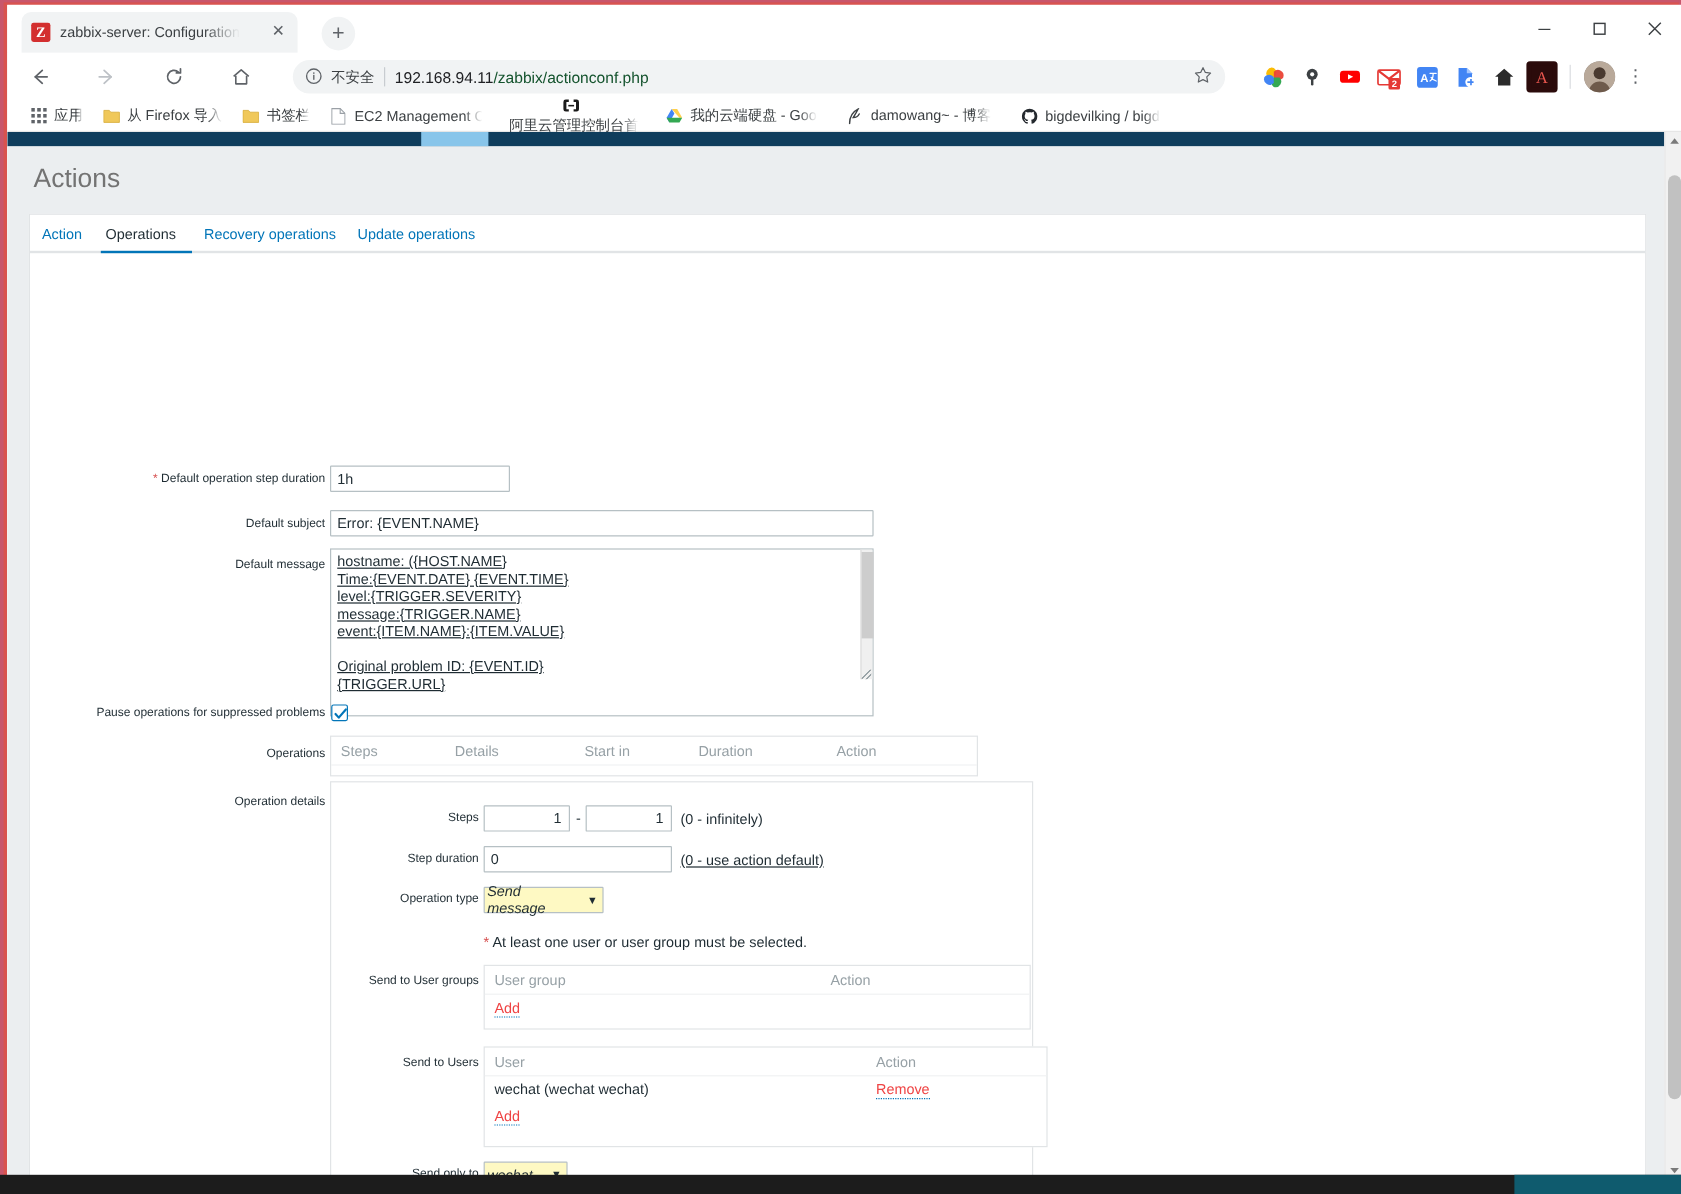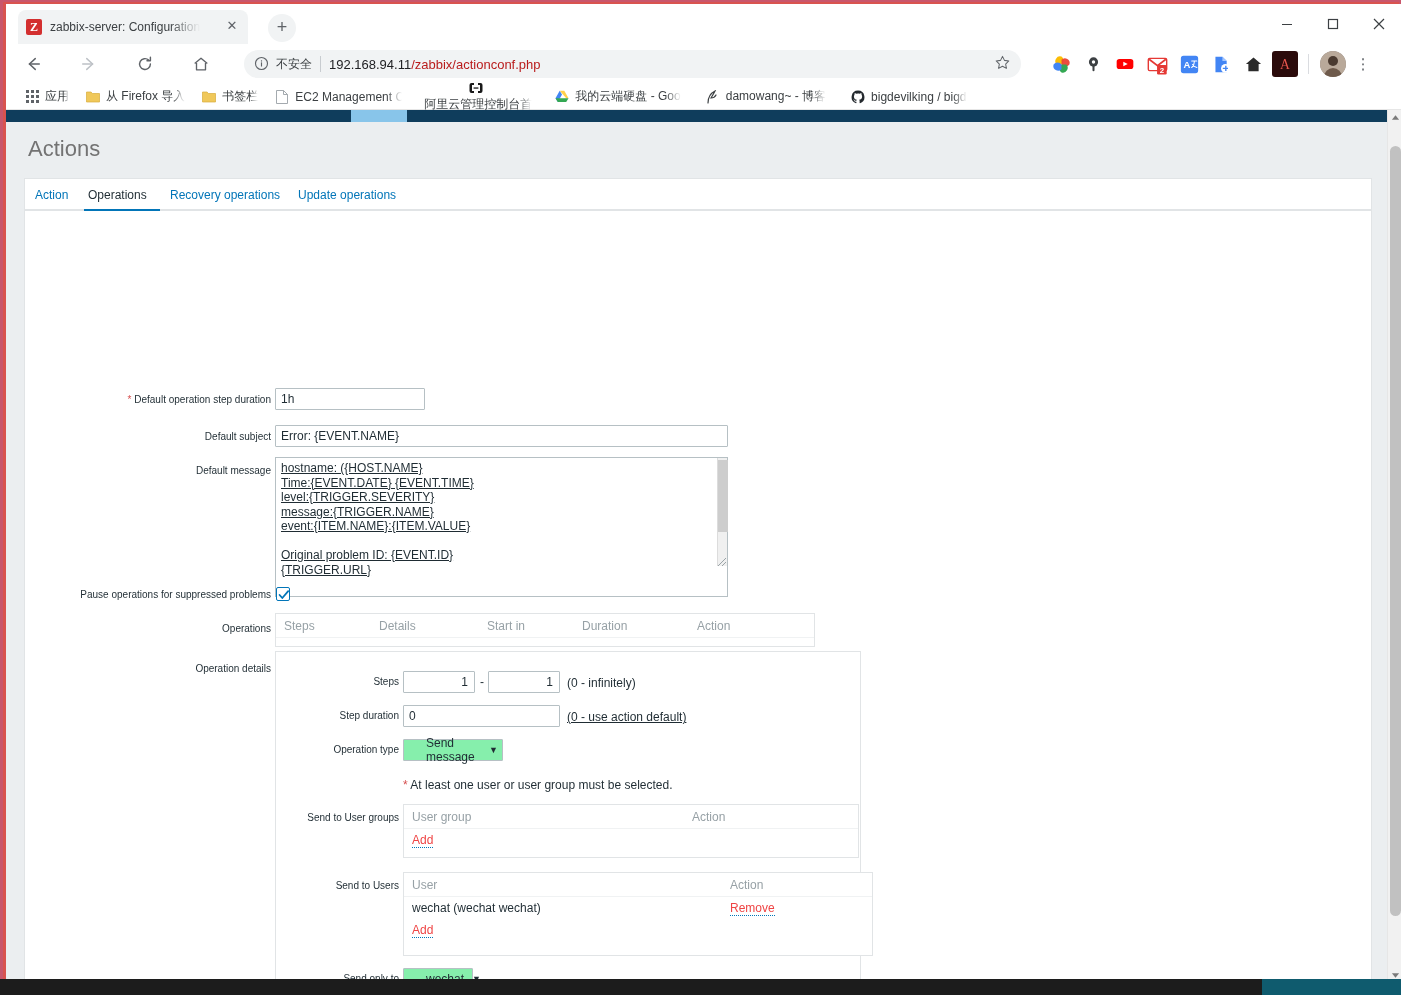--- a/index.html
+++ b/index.html
@@ -72,21 +72,21 @@
   .navbtn.disabled{ color:#bdc1c6; }
   .omnibox{
     position:relative; margin-left:10px; height:28px; flex:1 1 auto;
     max-width:1000px; background:#f1f3f4; border-radius:14px;
     display:flex; align-items:center; padding:0 10px;
   }
   .info-circle{ width:16px; height:16px; flex:0 0 auto; }
   .notsecure{ margin-left:6px; font-size:12px; color:#3c4043; }
   .omni-sep{ margin:0 8px; width:1px; height:16px; background:#c8ccd0; }
   .url{ font-size:13px; color:#202124; white-space:nowrap; }
-  .url .dim{ color:#b91c1c; }
+  .url .dim{ color:#14532d; }
   .star{ margin-left:auto; color:#5f6368; }
   .exticons{ display:flex; align-items:center; margin-left:8px; margin-right:4px; }
   .exticon{ width:26px; height:26px; margin:0 3px; border-radius:3px;
             display:flex; align-items:center; justify-content:center; font-size:11px; }
   .ext-sep{ width:1px; height:20px; background:#dadce0; margin:0 7px; }
   .profile{ width:26px; height:26px; border-radius:50%; background:#9a8f86;
             margin:0 4px; overflow:hidden; position:relative; }
   .menu3{ width:26px; margin-right:6px; color:#5f6368; text-align:center;
           font-size:15px; line-height:20px; letter-spacing:0; }
 
@@ -175,23 +175,23 @@
 
   .chk{
     position:absolute; width:14px; height:14px; border:1px solid #0275b8;
     background:#fff; border-radius:2px;
   }
   .chk svg{ position:absolute; left:1px; top:1px; }
 
   .dash{ position:absolute; font-size:12px; color:#1f2c33; }
 
   .select-wrap{
-    position:absolute; border:1px solid #b6c0c4; background:#86efac;
+    position:absolute; border:1px solid #b6c0c4; background:#fef9c3;
     font-size:12px; color:#1f2c33; display:flex; align-items:center;
-    padding:0 4px 0 22px; border-radius:1px;
+    padding:0 4px 0 2px; border-radius:1px;font-style:italic;
   }
   .select-wrap .caret{ margin-left:auto; font-size:9px; color:#1f2c33; padding-left:8px; }
 
   .tbl{
     position:absolute; border:1px solid #e1e4e6; background:#fff;
   }
   .tbl .thead{
     display:flex; height:24px; align-items:center;
     border-bottom:1px solid #f0f2f3;
   }

